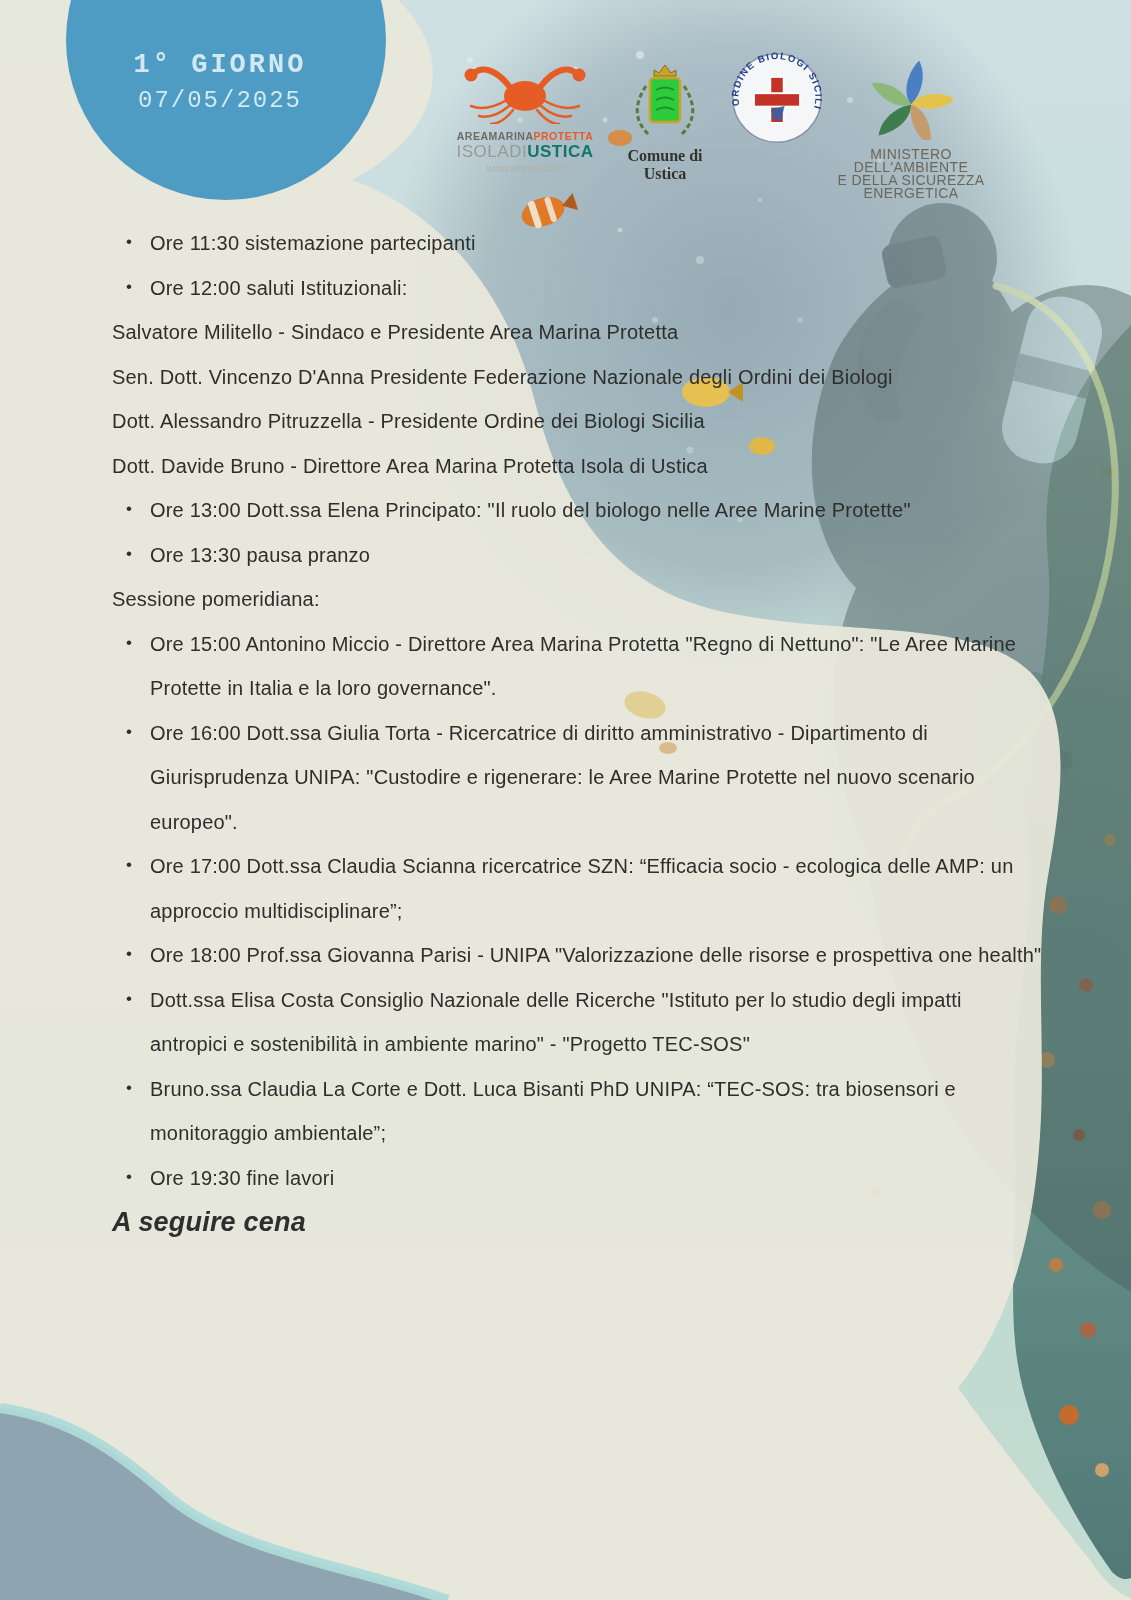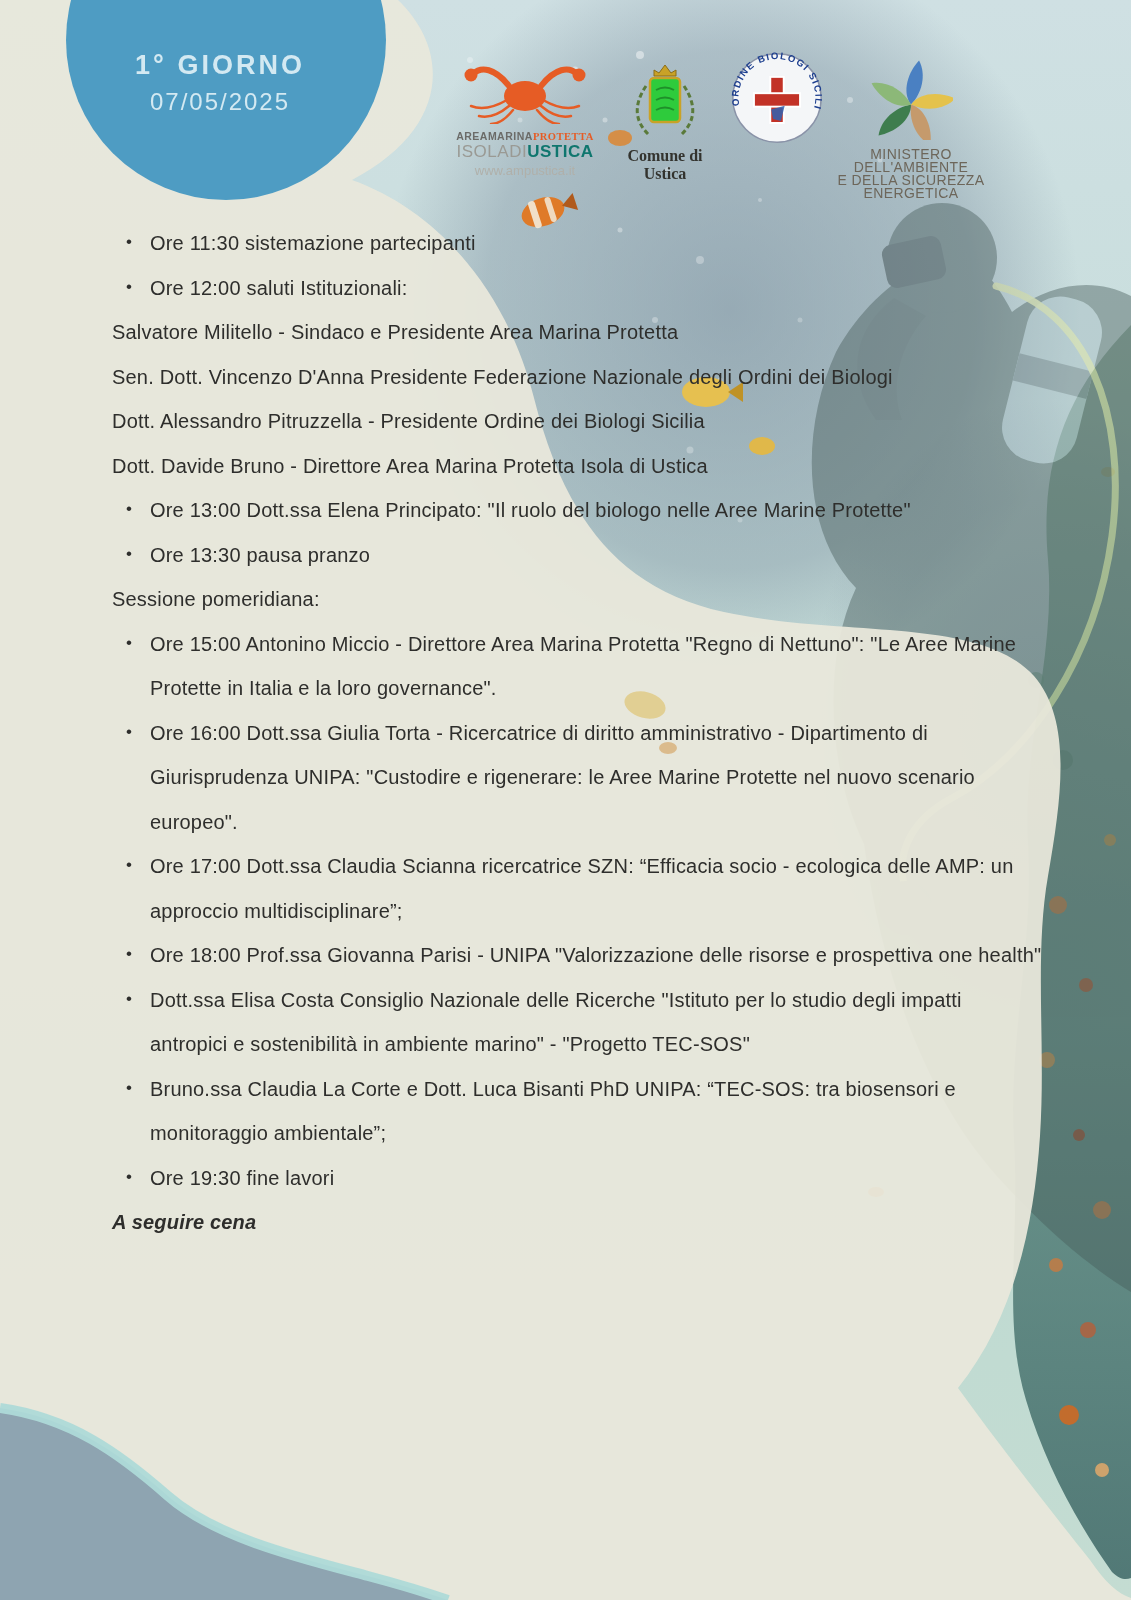--- a/index.html
+++ b/index.html
@@ -6,47 +6,47 @@
   body{
     width:1131px;height:1600px;position:relative;overflow:hidden;
     background:var(--page-bg,#e9e8db);
     font-family:"Liberation Sans",sans-serif;
   }
   #bg{position:absolute;inset:0;z-index:0;}
   
   .day-badge{
     position:absolute;left:95px;top:50px;width:250px;z-index:3;
     text-align:center;color:var(--badge-text,#d3e9f2);
-    font-family:Liberation Sans, sans-serif;
+    font-family:Liberation Mono, monospace;
   }
   .day-badge .day{font-size:27px;letter-spacing:3px;font-weight:bold;}
   .day-badge .date{font-size:24px;letter-spacing:2px;margin-top:7px;}
   
   .logo{position:absolute;z-index:3;text-align:center;}
   .logo-amp{left:450px;top:58px;width:150px;}
   .logo-amp .l1{font-size:10.5px;font-weight:bold;letter-spacing:.5px;color:#6b6b68;margin-top:2px;}
-  .logo-amp .l1 b{color:#e65c25;font-family:Liberation Serif, serif;}
+  .logo-amp .l1 b{color:#e65c25;}
   .logo-amp .l2{font-size:17px;letter-spacing:.5px;color:#9a9a94;}
   .logo-amp .l2 b{color:#0f766e;}
-  .logo-amp .l3{font-size:13px;color:#b0b0aa;margin-top:1px;}
+  .logo-amp .l3{font-size:10px;color:#b0b0aa;margin-top:1px;}
   .logo-comune{left:606px;top:50px;width:118px;}
   .logo-comune .cap{font-size:16px;font-weight:bold;color:#33332e;font-family:"Liberation Serif",serif;margin-top:1px;}
   .logo-ordine{left:727px;top:50px;width:100px;}
   .logo-min{left:826px;top:56px;width:170px;}
   .logo-min .cap{font-size:14px;letter-spacing:.4px;color:#6d665a;line-height:13px;margin-top:4px;}
   
   .schedule{
     position:absolute;left:112px;top:221px;width:930px;z-index:3;
     font-size:20px;line-height:44.5px;color:var(--body-text,#2e2e2c);
     letter-spacing:.2px;
   }
   .row{position:relative;padding-left:38px;}
   .row .dot{position:absolute;left:14px;top:-1px;font-size:17px;}
   .row.nobullet{padding-left:0;}
-  .row.italic{font-style:italic;font-weight:bold;font-size:20px;}
+  .row.italic{font-style:italic;font-weight:bold;font-size:27px;}
 </style>
 </head>
 <body>
 
 <svg id="bg" viewBox="0 0 1131 1600" xmlns="http://www.w3.org/2000/svg" aria-hidden="true">
   <defs>
     <linearGradient id="sea" x1="0" y1="0" x2="0" y2="1">
       <stop offset="0" stop-color="#cfe0e3"></stop>
       <stop offset="0.35" stop-color="#c6ddda"></stop>
       <stop offset="0.7" stop-color="#bedad2"></stop>

